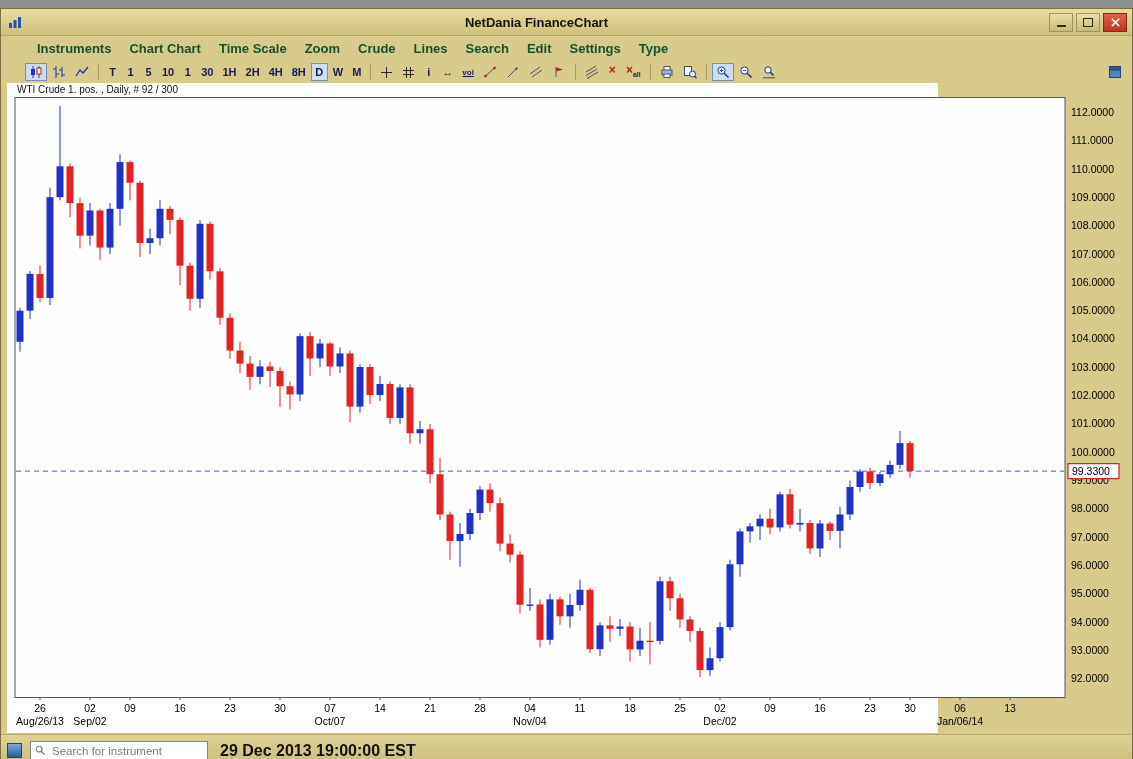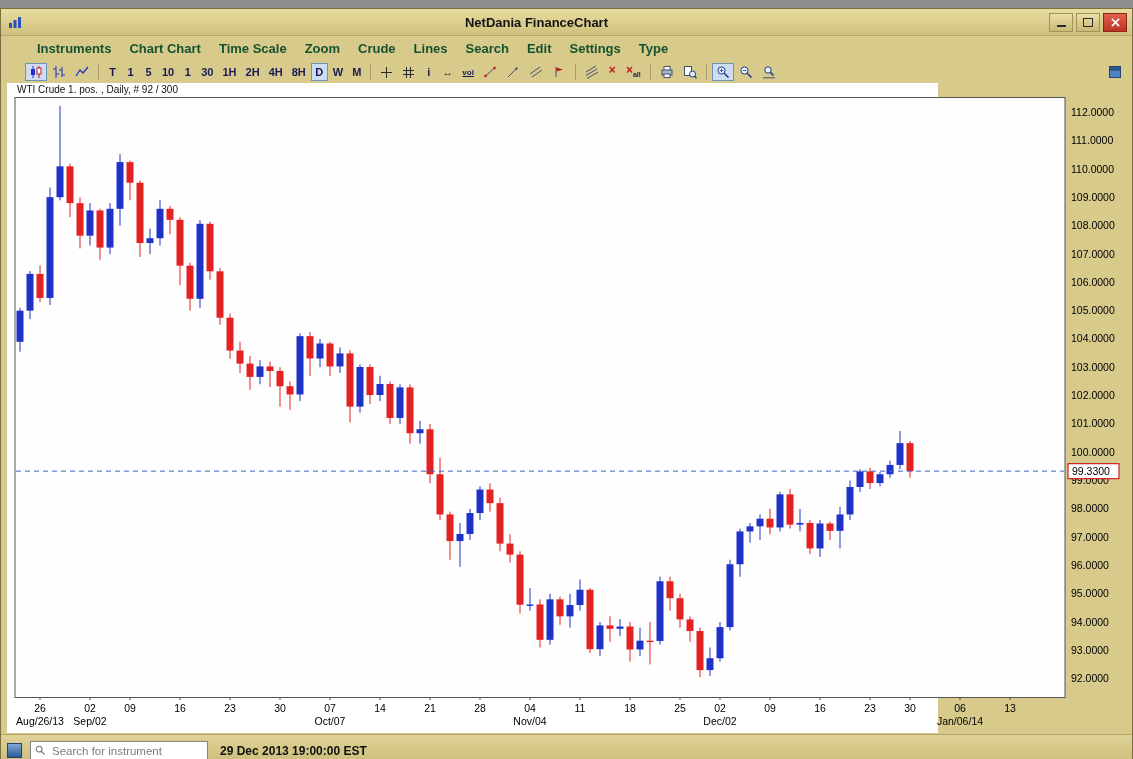--- a/index.html
+++ b/index.html
@@ -38,21 +38,21 @@
   
   .statusbar{position:absolute;left:0;right:0;bottom:0;height:31px;display:flex;align-items:center;
     padding:0 6px;gap:8px;background:linear-gradient(#e0d397,#c9ba76);border-top:1px solid #b3a567;}
   .panel-btn{width:15px;height:15px;border:1px solid #24456e;
     background:linear-gradient(#7fa8d9,#2b5b96);box-sizing:border-box;}
   .search-box{width:178px;height:20px;background:#fff;border:1px solid #848484;
     display:flex;align-items:center;padding:0 4px;gap:4px;box-sizing:border-box;}
   .search-box input{border:none;outline:none;flex:1;min-width:0;font-size:11.5px;color:#333;
     font-family:"Liberation Sans",sans-serif;background:transparent;}
   .search-box input::placeholder{color:#7d7d7d;}
-  .timestamp{font-size:12px;font-weight:700;color:#111;margin-left:4px;white-space:nowrap;}
+  .timestamp{font-size:16px;font-weight:700;color:#111;margin-left:4px;white-space:nowrap;}
 </style>
 </head>
 <body>
 
 <div class="window">
 
   <div class="titlebar">
     <span class="app-icon">
       <svg width="14" height="13" viewBox="0 0 14 13">
         <rect x="1" y="7" width="3" height="5" fill="#2a52be"></rect>

